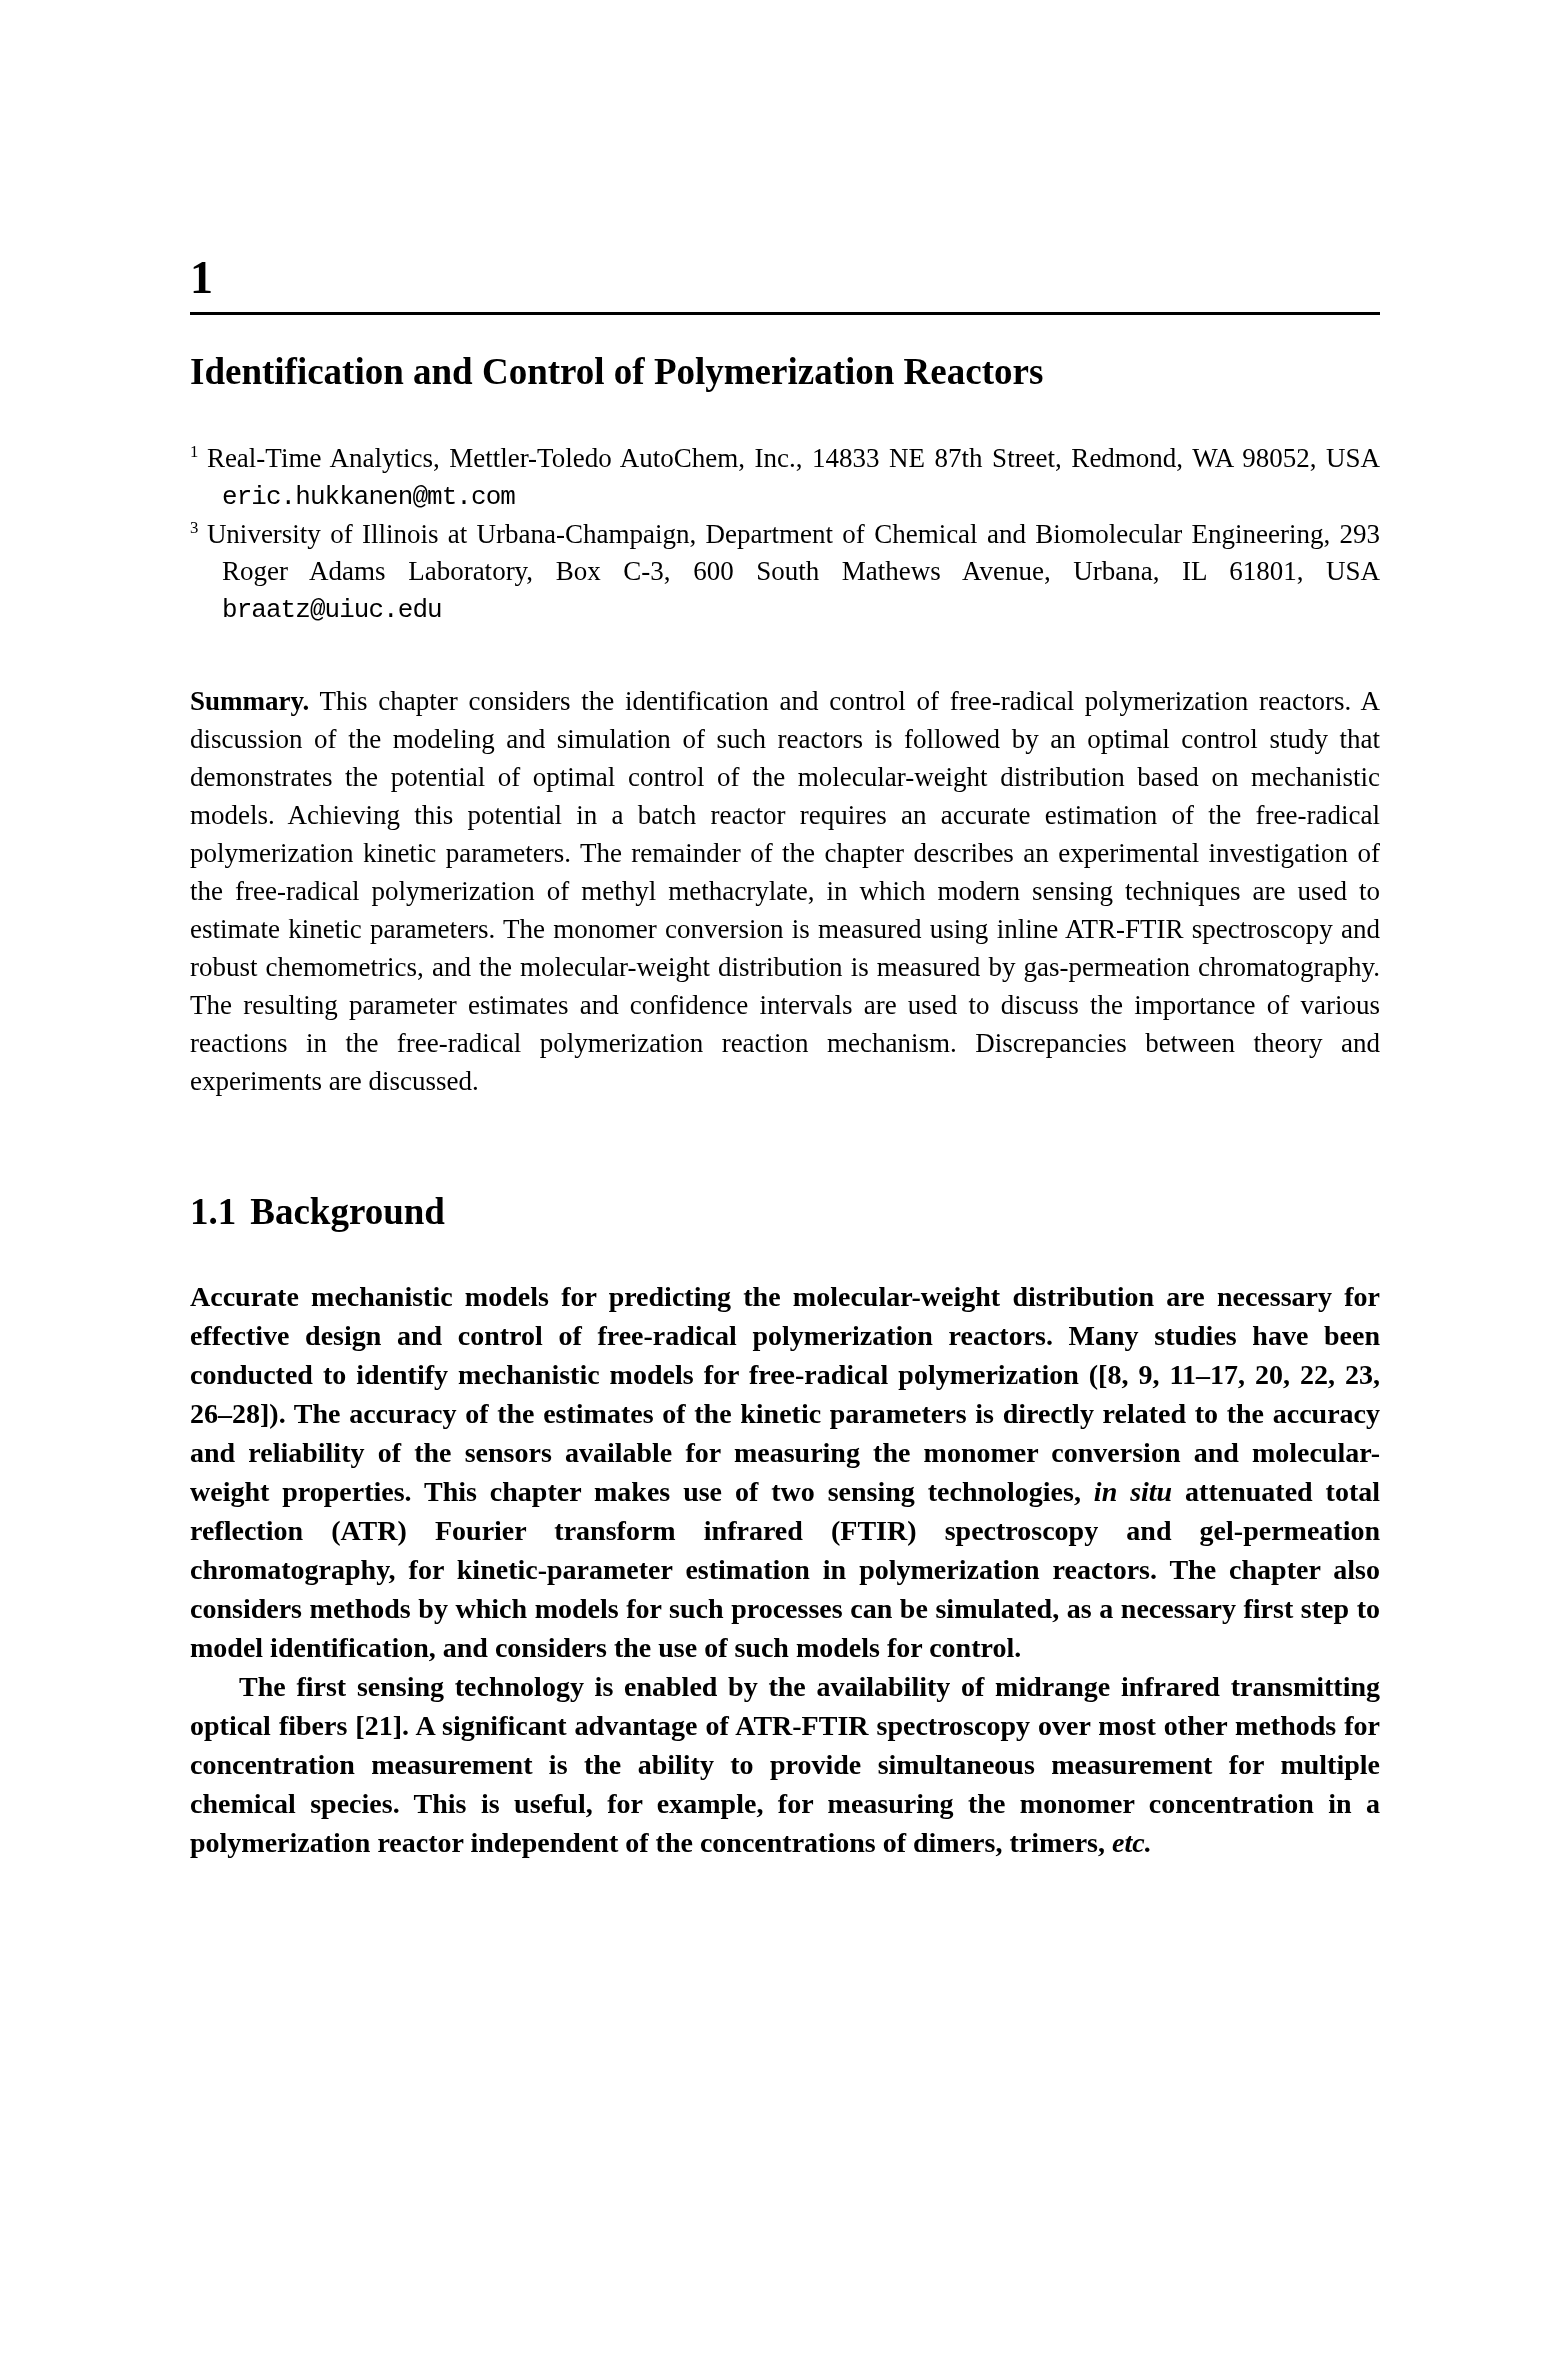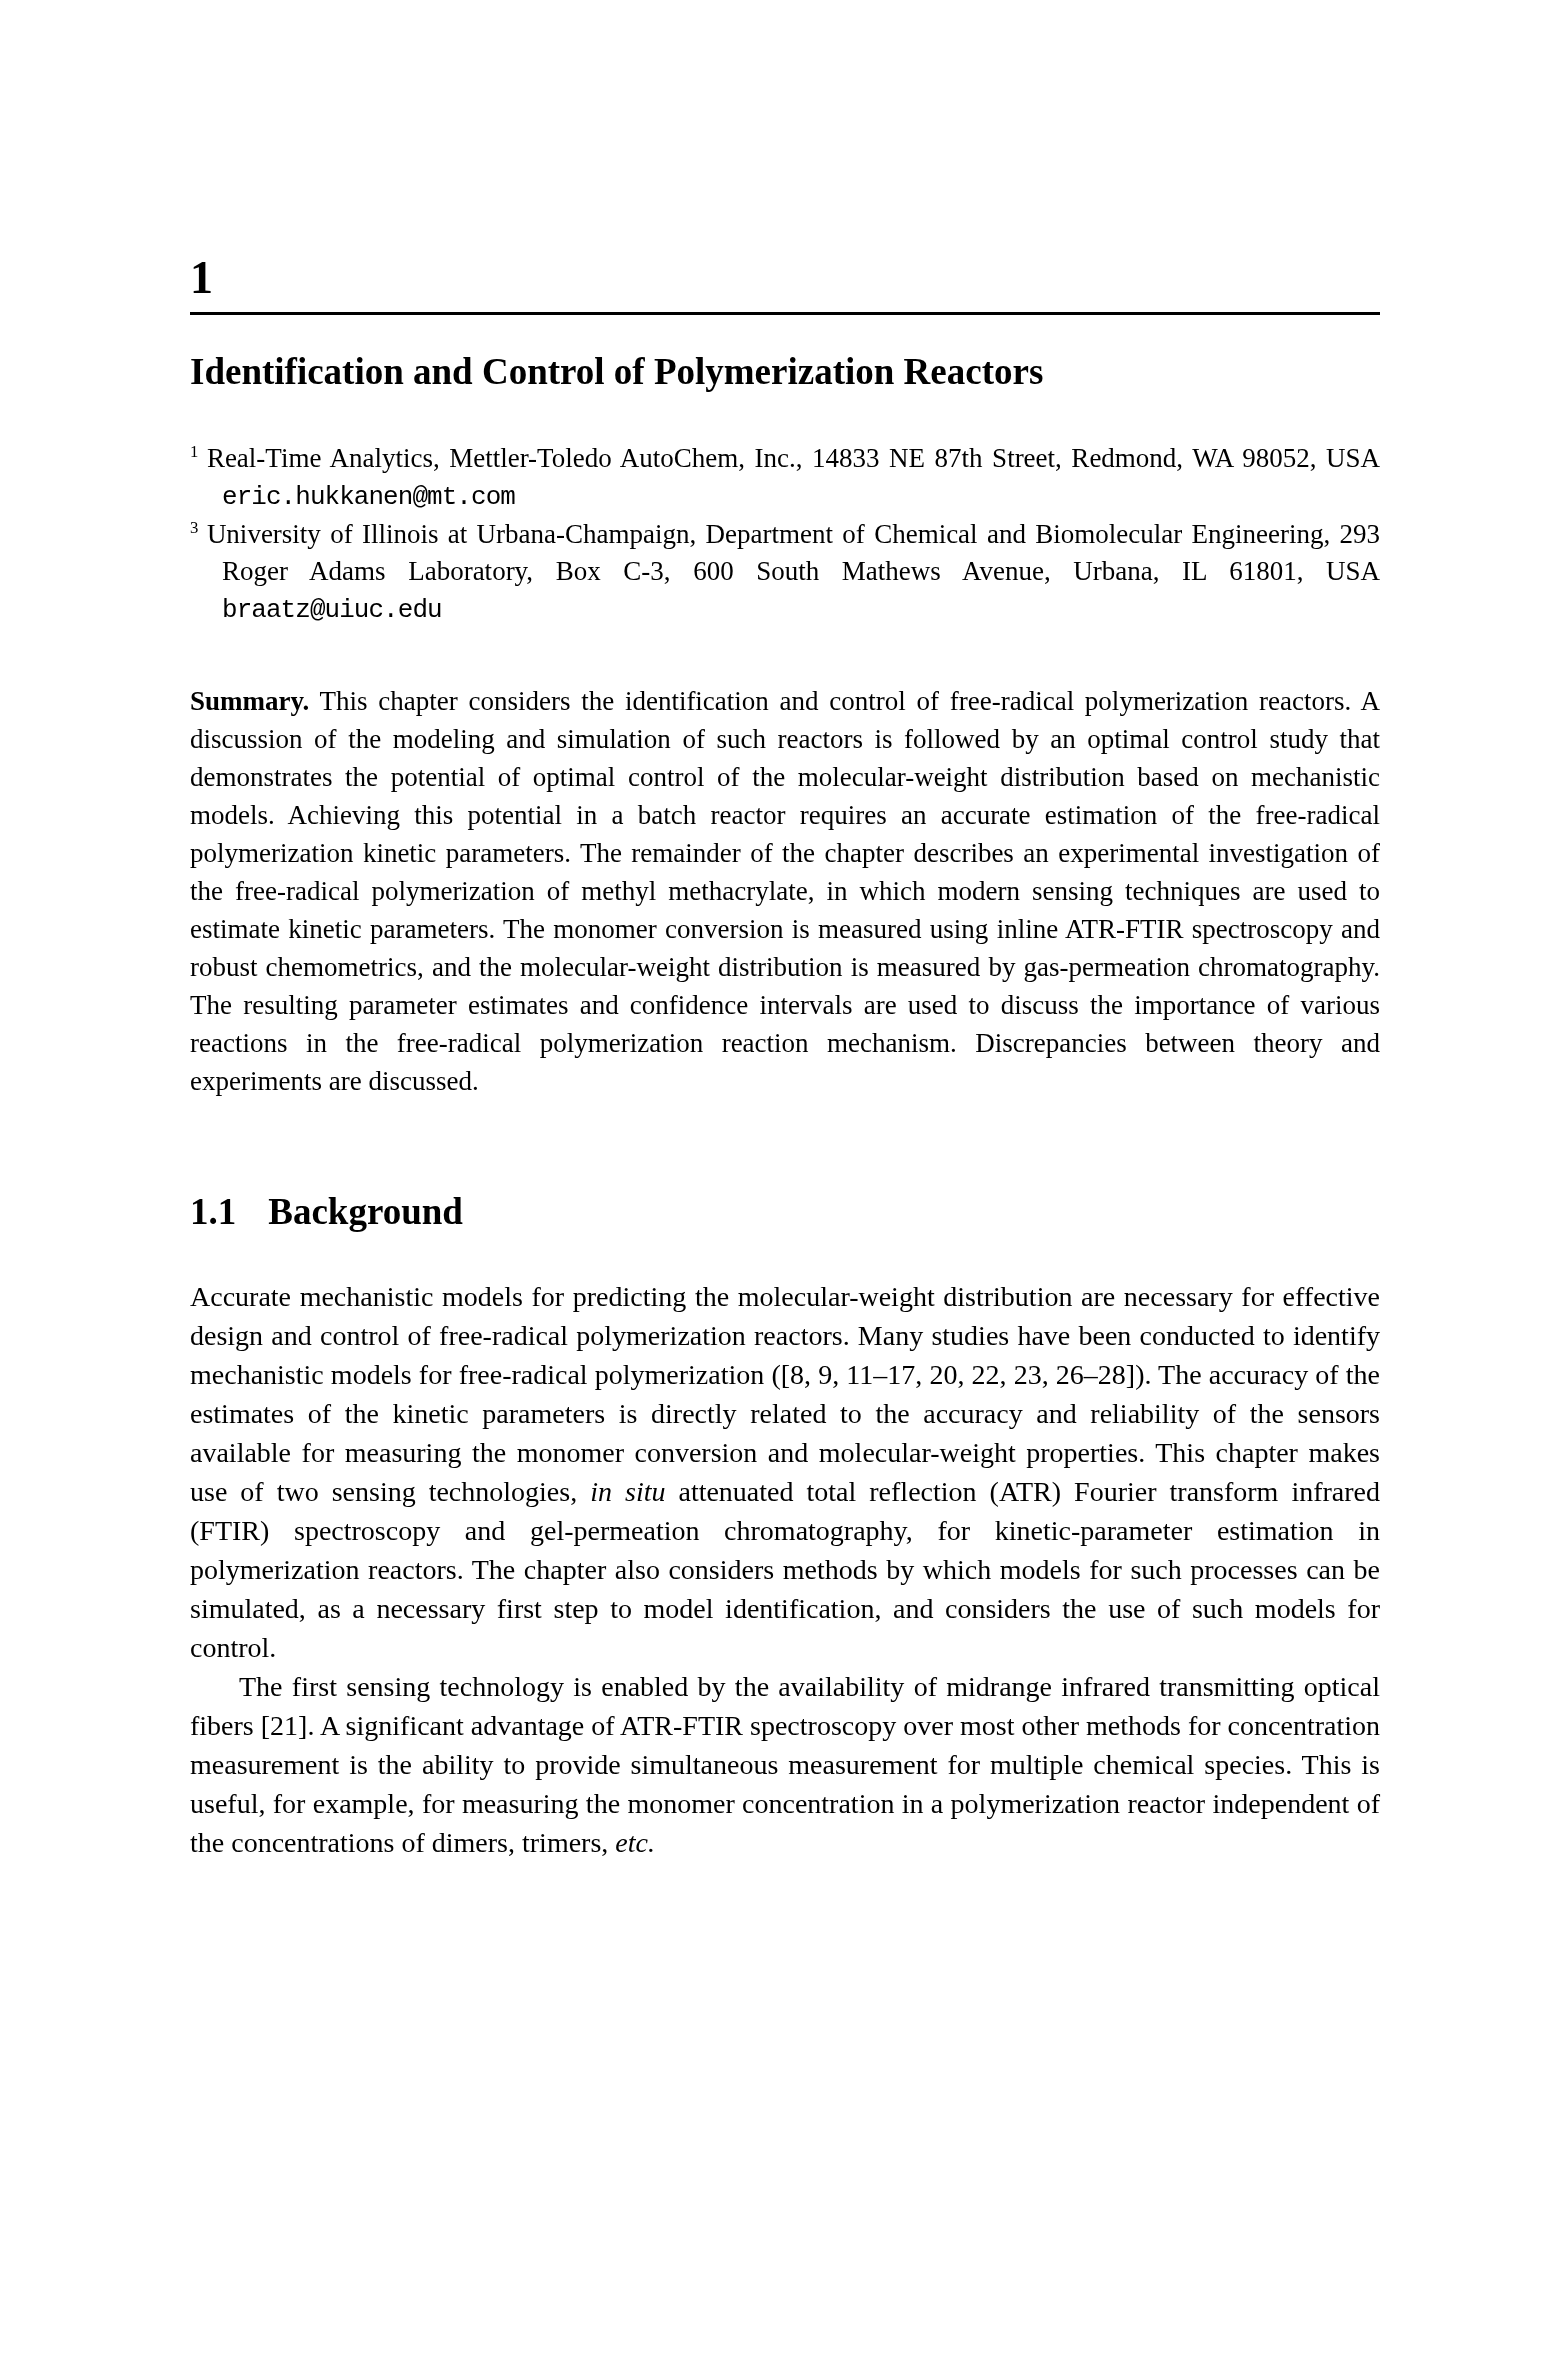--- a/index.html
+++ b/index.html
@@ -74,26 +74,27 @@
     font-weight: 700;
   }
   .section-heading {
     margin-top: 92px;
     font-size: 37px;
     font-weight: 700;
     line-height: 1.1;
   }
   .sec-num {
     display: inline-block;
-    margin-right: 32px;
+    margin-right: 14px;
   }
   .body-text {
     font-size: 28px;
     line-height: 39px;
     text-align: justify;
+    font-weight: bold;
   }
   .first-para {
     margin-top: 44px;
   }
   .para-indent {
     text-indent: 49px;
   }
 </style>
 </head>
 <body>

